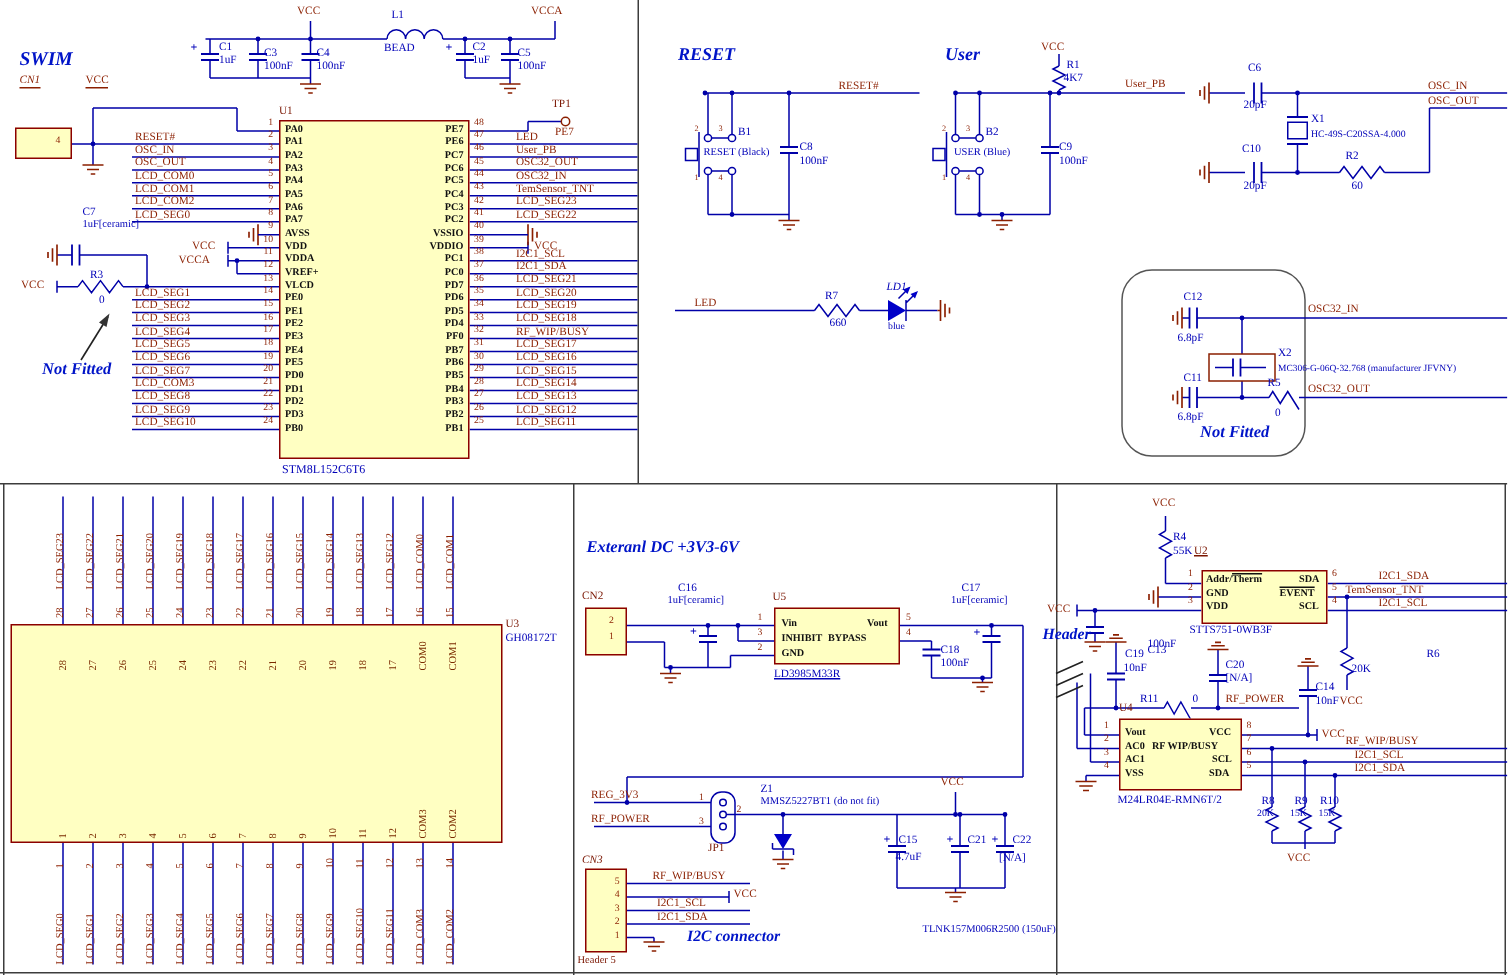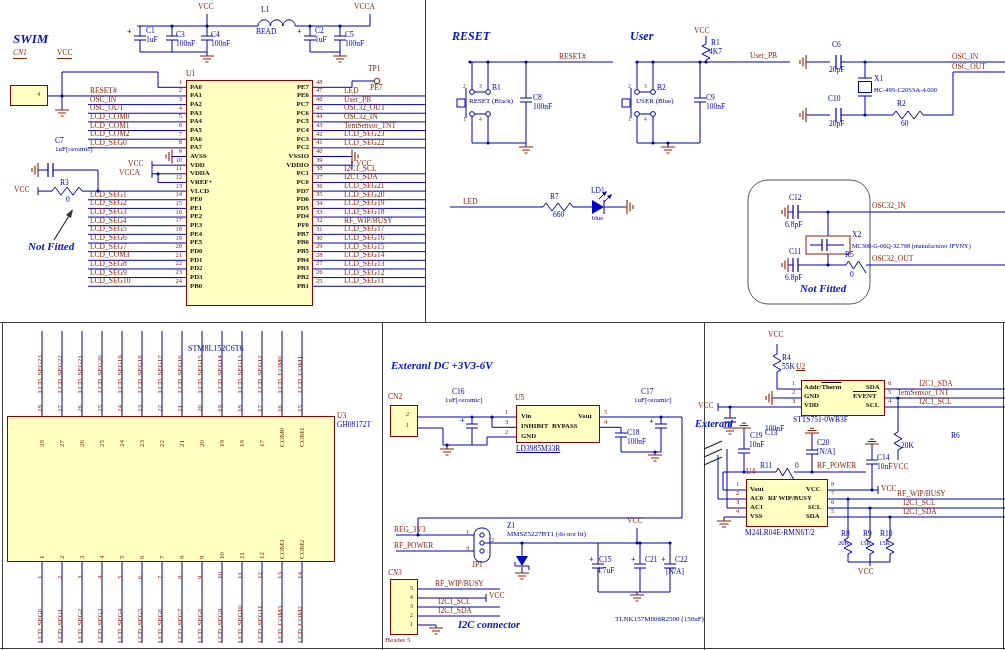--- a/index.html
+++ b/index.html
@@ -15,21 +15,21 @@
   svg .dk{stroke:#222;fill:none;stroke-width:1.1;}
   svg .ar{fill:#333;stroke:none;}
   .t{position:absolute;white-space:nowrap;line-height:1;}
   .net{color:#8b1f00;font-size:7.5px;}
   .cmp{color:#0000b8;font-size:7.5px;}
   .des{color:#7a1500;font-size:7.5px;}
   .pin{color:#8b1f00;font-size:6.5px;}
   .pin5{color:#8b1f00;font-size:5.5px;}
   .ttl{color:#0014c8;font-weight:bold;font-style:italic;font-size:12px;}
   .fs13{font-size:13px;} .fs11{font-size:11px;} .fs10{font-size:10.5px;}
-  .fs8{font-size:8px;margin-top:36px;} .fs7{font-size:7px;} .fs65{font-size:6.5px;} .fs63{font-size:6.3px;}
+  .fs8{font-size:8px;} .fs7{font-size:7px;} .fs65{font-size:6.5px;} .fs63{font-size:6.3px;}
   .inn{color:#111;font-size:6.8px;font-weight:bold;}
   .plus{color:#0000b8;font-size:8px;font-weight:bold;}
   .ov{text-decoration:overline;}
   .unl{border-bottom:1px solid #8b1f00;padding-bottom:1px;}
   .chip{position:absolute;background:#ffffc2;border:1px solid #8b0000;box-sizing:border-box;}
   
   .u1l,.u1r{position:absolute;left:0;top:calc(87.3px + var(--i)*8.65px);width:0;height:0;}
   .u1l .num{position:absolute;left:166px;top:-8.5px;width:16px;text-align:right;}
   .u1l .nm{position:absolute;left:190px;top:-3.6px;}
   .u1l .netl{position:absolute;left:90px;top:-9px;}
@@ -683,21 +683,21 @@
 <div class="t cmp" style="left:706px;top:94px;">C9</div>
 <div class="t cmp" style="left:706px;top:103px;">100nF</div>
 <div class="t pin5" style="left:628px;top:84px;">2</div>
 <div class="t pin5" style="left:644px;top:84px;">3</div>
 <div class="t pin5" style="left:628px;top:117px;">1</div>
 <div class="t pin5" style="left:644px;top:117px;">4</div>
 
 <div class="t net" style="left:463px;top:198px;">LED</div>
 <div class="t cmp" style="left:550px;top:193px;">R7</div>
 <div class="t cmp" style="left:553px;top:211px;">660</div>
-<div class="t cmp" style="left:591px;top:187px;">LD1</div>
+<div class="t cmp" style="left:591px;top:187px;font-style:italic;">LD1</div>
 <div class="t cmp fs65" style="left:592px;top:215px;">blue</div>
 
 <div class="t cmp" style="left:832px;top:41px;">C6</div>
 <div class="t cmp" style="left:829px;top:66px;">20pF</div>
 <div class="t cmp" style="left:874px;top:75px;">X1</div>
 <div class="t cmp fs65" style="left:874px;top:87px;">HC-49S-C20SSA-4.000</div>
 <div class="t cmp" style="left:828px;top:95px;">C10</div>
 <div class="t cmp" style="left:829px;top:120px;">20pF</div>
 <div class="t cmp" style="left:897px;top:100px;">R2</div>
 <div class="t cmp" style="left:901px;top:120px;">60</div>
@@ -792,21 +792,21 @@
 <div class="t cmp" style="left:793px;top:416px;">STTS751-0WB3F</div>
 <div class="t net" style="left:698px;top:402px;">VCC</div>
 <div class="t cmp" style="left:817px;top:439px;">C20</div>
 <div class="t cmp" style="left:817px;top:448px;">[N/A]</div>
 <div class="t cmp" style="left:903px;top:432px;margin-left:48px;">R6</div>
 <div class="t cmp" style="left:901px;top:442px;">20K</div>
 <div class="t net" style="left:919px;top:380px;">I2C1_SDA</div>
 <div class="t net" style="left:897px;top:389px;">TemSensor_TNT</div>
 <div class="t net" style="left:919px;top:398px;">I2C1_SCL</div>
 
-<div class="t ttl fs10" style="left:695px;top:419px;">Exteranl</div>
+<div class="t ttl fs10" style="left:695px;top:419px;">Header</div>
 <div class="t cmp" style="left:750px;top:432px;">C19</div>
 <div class="t cmp" style="left:749px;top:441px;">10nF</div>
 <div class="t cmp" style="left:760px;top:462px;">R11</div>
 <div class="t cmp" style="left:795px;top:462px;">0</div>
 <div class="t net" style="left:817px;top:462px;">RF_POWER</div>
 <div class="t cmp" style="left:877px;top:454px;">C14</div>
 <div class="t cmp" style="left:877px;top:463px;">10nF</div>
 <div class="t net" style="left:893px;top:463px;">VCC</div>
 <div class="t des" style="left:746px;top:468px;">U4</div>
 <div class="t pin" style="left:736px;top:481px;">1</div>

